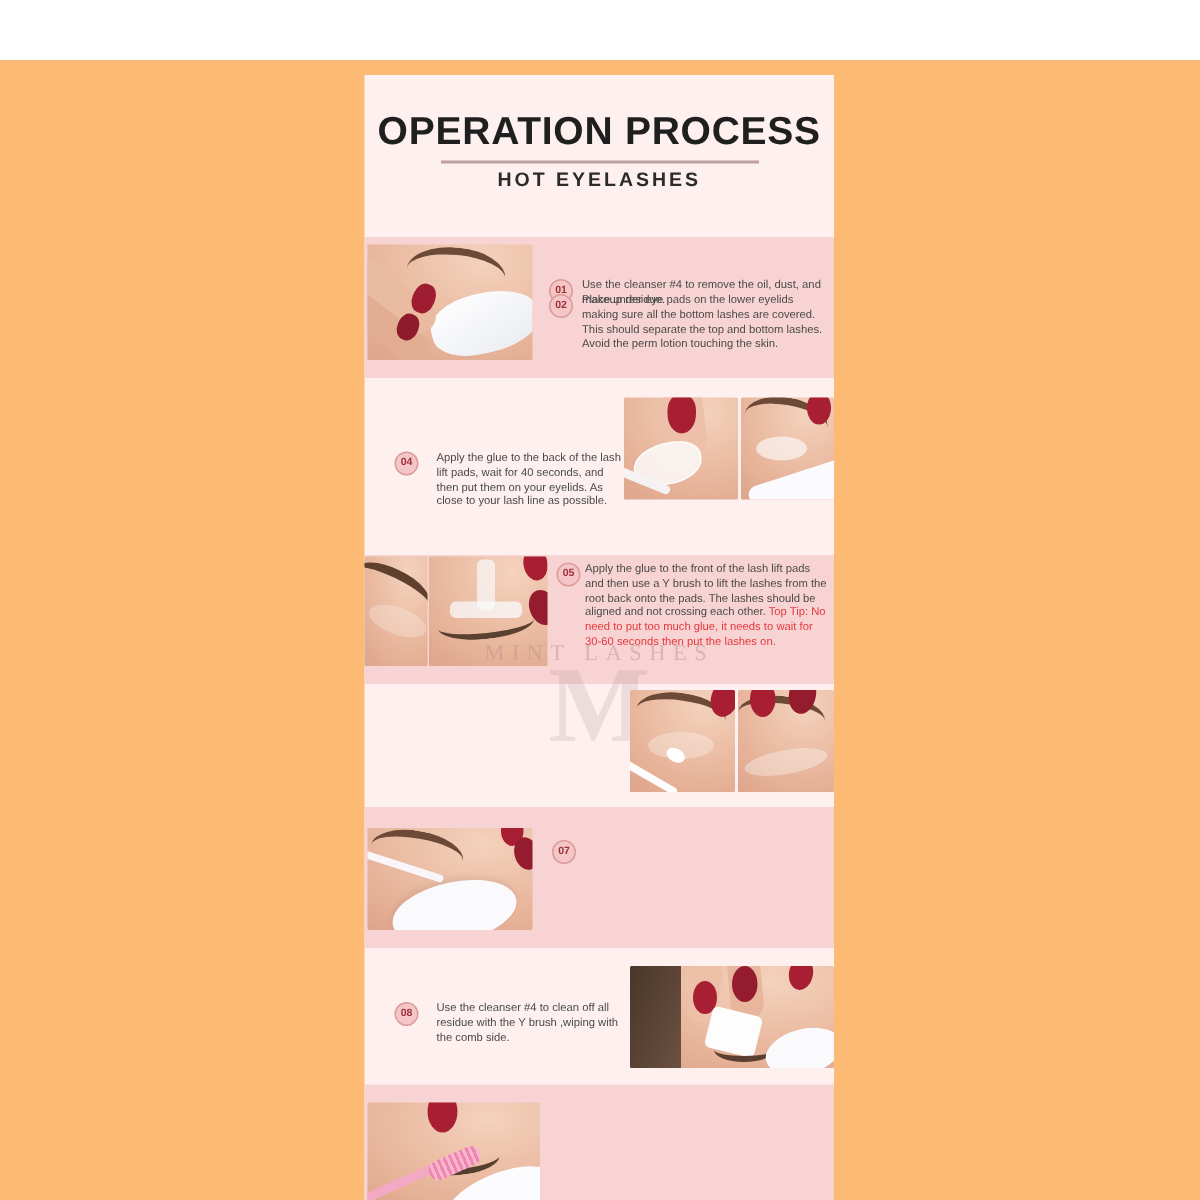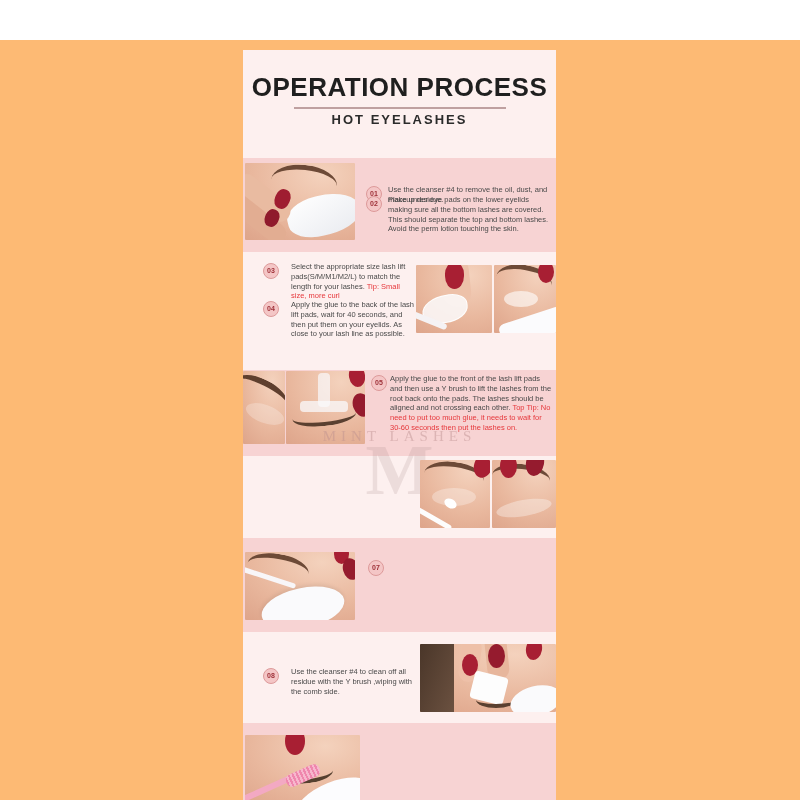--- a/index.html
+++ b/index.html
@@ -69,24 +69,20 @@
 
     <div class="step ind-r" style="left:123px;top:135px;width:190px;height:24px;">
       <span class="num">01</span>
       <p class="txt"><span>Use the cleanser #4 to remove the oil, dust, and makeup residue.</span><span class="tip"></span></p>
     </div>
     <div class="step ind-r" style="left:123px;top:145px;width:190px;height:44px;">
       <span class="num">02</span>
       <p class="txt"><span>Place under eye pads on the lower eyelids making sure all the bottom lashes are covered. This should separate the top and bottom lashes. Avoid the perm lotion touching the skin.</span><span class="tip"></span></p>
     </div>
 
-    <div class="step ind-l" style="left:20px;top:212px;width:160px;height:34px;">
-      <span class="num">03</span>
-      <p class="txt"><span>Select the appropriate size lash lift pads(S/M/M1/M2/L) to match the length for your lashes. </span><span class="tip">Tip: Small size, more curl</span></p>
-    </div>
     <div class="step ind-l" style="left:20px;top:250px;width:160px;height:44px;">
       <span class="num">04</span>
       <p class="txt"><span>Apply the glue to the back of the lash lift pads, wait for 40 seconds, and then put them on your eyelids. As close to your lash line as possible.</span><span class="tip"></span></p>
     </div>
 
     <div class="photo" style="left:173px;top:215px;width:76px;height:68px;">
       <div class="shape" style="left:26px;top:-8px;width:28px;height:50px;border-radius:14px;background:#edc1a9;transform:rotate(-6deg);"></div>
       <div class="shape" style="left:29px;top:-2px;width:19px;height:26px;border-radius:50% 50% 60% 60%;background:#a81f33;"></div>
       <div class="shape" style="left:6px;top:30px;width:44px;height:26px;background:rgba(252,250,252,0.85);border:1px solid rgba(255,255,255,0.9);border-radius:60% 40% 55% 45%;transform:rotate(-8deg);"></div>
       <div class="shape" style="left:-8px;bottom:10px;width:40px;height:6px;border-radius:3px;background:#f5f2f4;transform:rotate(22deg);"></div>

